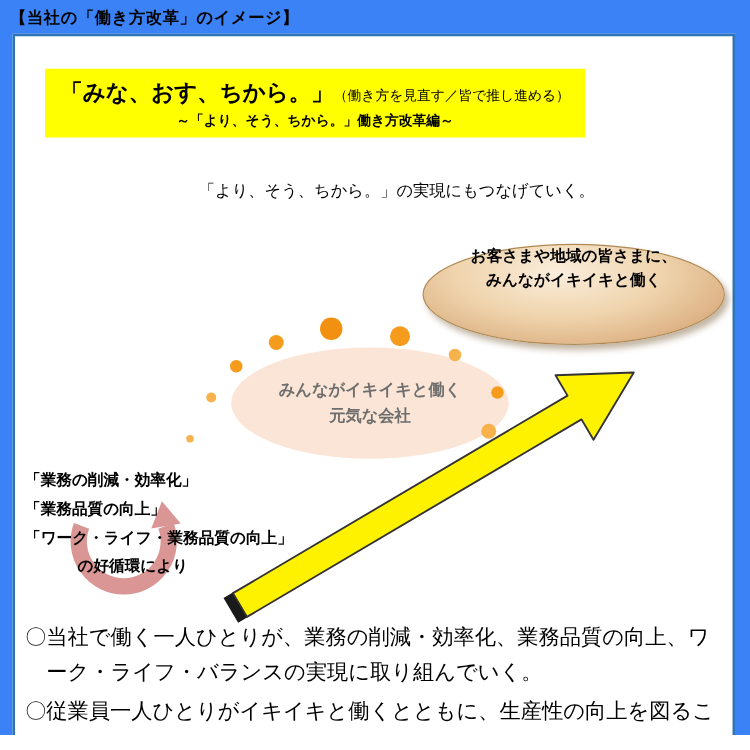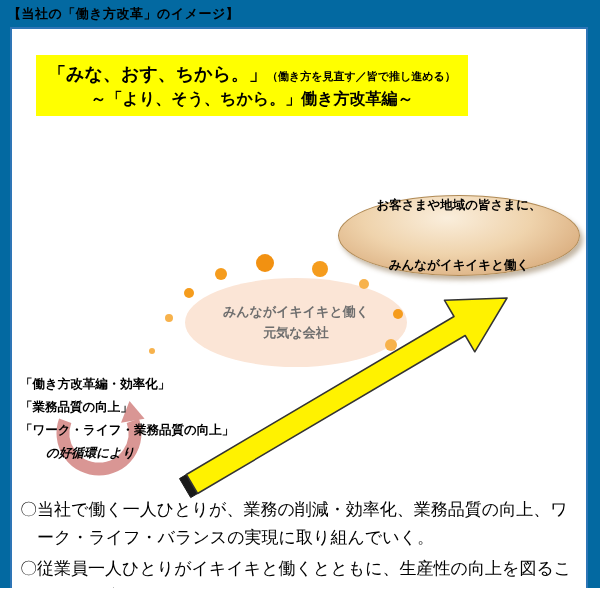--- a/index.html
+++ b/index.html
@@ -1,65 +1,65 @@
 <!DOCTYPE html>
 <html><head>
 <meta charset="utf-8">
 <style>
   html,body{margin:0;padding:0;background:#ffffff;}
   body{
     width:600px;height:600px;position:relative;
     font-family:"Liberation Sans","DejaVu Sans",sans-serif;
     color:#000;
   }
-  .page{position:relative;width:600px;height:588px;background:#0369a1;overflow:hidden;}
+  .page{position:relative;width:600px;height:588px;background:#3b82f6;overflow:hidden;}
   .page-title{
     position:absolute;left:8px;top:5px;
     font-size:13px;font-weight:bold;letter-spacing:.5px;
   }
   .frame{
     position:absolute;left:10px;top:27px;width:578px;height:564px;
     border:2px solid #2E75B6;box-sizing:border-box;background:#fff;
   }
   .banner{
     position:absolute;left:24px;top:26px;width:432px;
     background:#FFFF00;text-align:center;padding:7px 4px 6px;box-sizing:border-box;
   }
   .banner-main{font-size:18px;font-weight:bold;}
-  .banner-note{font-size:11px;font-weight:bold;}
-  .banner-sub{font-size:16px;font-weight:bold;margin-top:3px;}
+  .banner-note{font-size:11px;font-weight:normal;}
+  .banner-sub{font-size:11px;font-weight:bold;margin-top:3px;}
   .intro{
     position:absolute;left:20px;top:112px;width:545px;
     font-size:13px;line-height:1.8;
   }
   .intro-line2{margin-left:127px;}
   .goal-ellipse{
     position:absolute;left:326px;top:166px;width:240px;height:79px;
     border-radius:50%;
     background:radial-gradient(ellipse at 45% 28%, #FAEEDC 0%, #EFD3AC 45%, #DCB183 78%, #C99D6C 100%);
     border:1px solid #B08A55;
     box-shadow:3px 4px 5px rgba(120,90,50,.45);
-    display:flex;flex-direction:column;justify-content:space-between;align-items:center;
+    display:flex;flex-direction:column;justify-content:flex-start;align-items:center;
     font-size:12.5px;font-weight:bold;line-height:1.55;text-align:center;
     z-index:3;
   }
   .mid-ellipse{
     position:absolute;left:173px;top:249px;width:222px;height:89px;
     border-radius:50%;background:#FBE5D6;
     display:flex;flex-direction:column;justify-content:center;align-items:center;
     font-size:13px;font-weight:bold;color:#6e6e6e;line-height:1.6;text-align:center;
     z-index:1;
   }
   .dot{position:absolute;border-radius:50%;z-index:2;}
   .art{position:absolute;left:0;top:0;width:574px;height:560px;z-index:2;pointer-events:none;}
   .cycle{
     position:absolute;left:8px;top:344px;
     font-size:12.5px;font-weight:bold;line-height:1.85;z-index:3;
   }
-  .cycle-indent{margin-left:26px;font-style:italic;}
+  .cycle-indent{margin-left:42px;}
   .bullets{
     position:absolute;left:8px;top:467px;width:562px;
     font-size:17px;line-height:1.65;z-index:3;
   }
   .bullets p{margin:0 0 3px;padding-left:1em;text-indent:-1em;}
 </style>
 </head>
 <body>
 
 <div class="page">
@@ -69,20 +69,21 @@
   <div class="frame">
 
     <div class="banner">
       <div>
         <span class="banner-main">「みな、おす、ちから。」</span><span class="banner-note">（働き方を見直す／皆で推し進める）</span>
       </div>
       <div class="banner-sub">～「より、そう、ちから。」働き方改革編～</div>
     </div>
 
     <div class="intro">
+      <div class="intro-line2">「より、そう、ちから。」の実現にもつなげていく。</div>
     </div>
 
     <span class="dot" style="left:153px;top:285px;width:8px;height:8px;background:#F7B24C;"></span>
     <span class="dot" style="left:172px;top:259px;width:10px;height:10px;background:#F59C1D;"></span>
     <span class="dot" style="left:203px;top:239px;width:12px;height:12px;background:#F59C1D;"></span>
     <span class="dot" style="left:244px;top:225px;width:18px;height:18px;background:#F29111;"></span>
     <span class="dot" style="left:300px;top:232px;width:16px;height:16px;background:#F59C1D;"></span>
     <span class="dot" style="left:347px;top:250px;width:10px;height:10px;background:#F7B24C;"></span>
     <span class="dot" style="left:381px;top:280px;width:10px;height:10px;background:#F59C1D;"></span>
     <span class="dot" style="left:373px;top:310px;width:12px;height:12px;background:#F7B24C;"></span>
@@ -105,21 +106,21 @@
         <polygon points="185.6,464.5 453.2,306.5 462.8,322.8 495,269 432.4,271.2 442,287.5 174.4,445.5" fill="#FFF200" stroke="#333333" stroke-width="1.5" stroke-linejoin="round"></polygon>
       </g>
     </svg>
 
     <div class="goal-ellipse">
       <div>お客さまや地域の皆さまに、</div>
       <div>みんながイキイキと働く</div>
     </div>
 
     <div class="cycle">
-      <div>「働き方改革編・効率化」</div>
+      <div>「業務の削減・効率化」</div>
       <div>「業務品質の向上」</div>
       <div>「ワーク・ライフ・業務品質の向上」</div>
       <div class="cycle-indent">の好循環により</div>
     </div>
 
     <div class="bullets">
       <p>〇当社で働く一人ひとりが、業務の削減・効率化、業務品質の向上、ワーク・ライフ・バランスの実現に取り組んでいく。</p>
       <p>〇従業員一人ひとりがイキイキと働くとともに、生産性の向上を図ることで、お客さまや地域の皆さまに、信頼され選ばれる会社を目指す。</p>
     </div>
 

